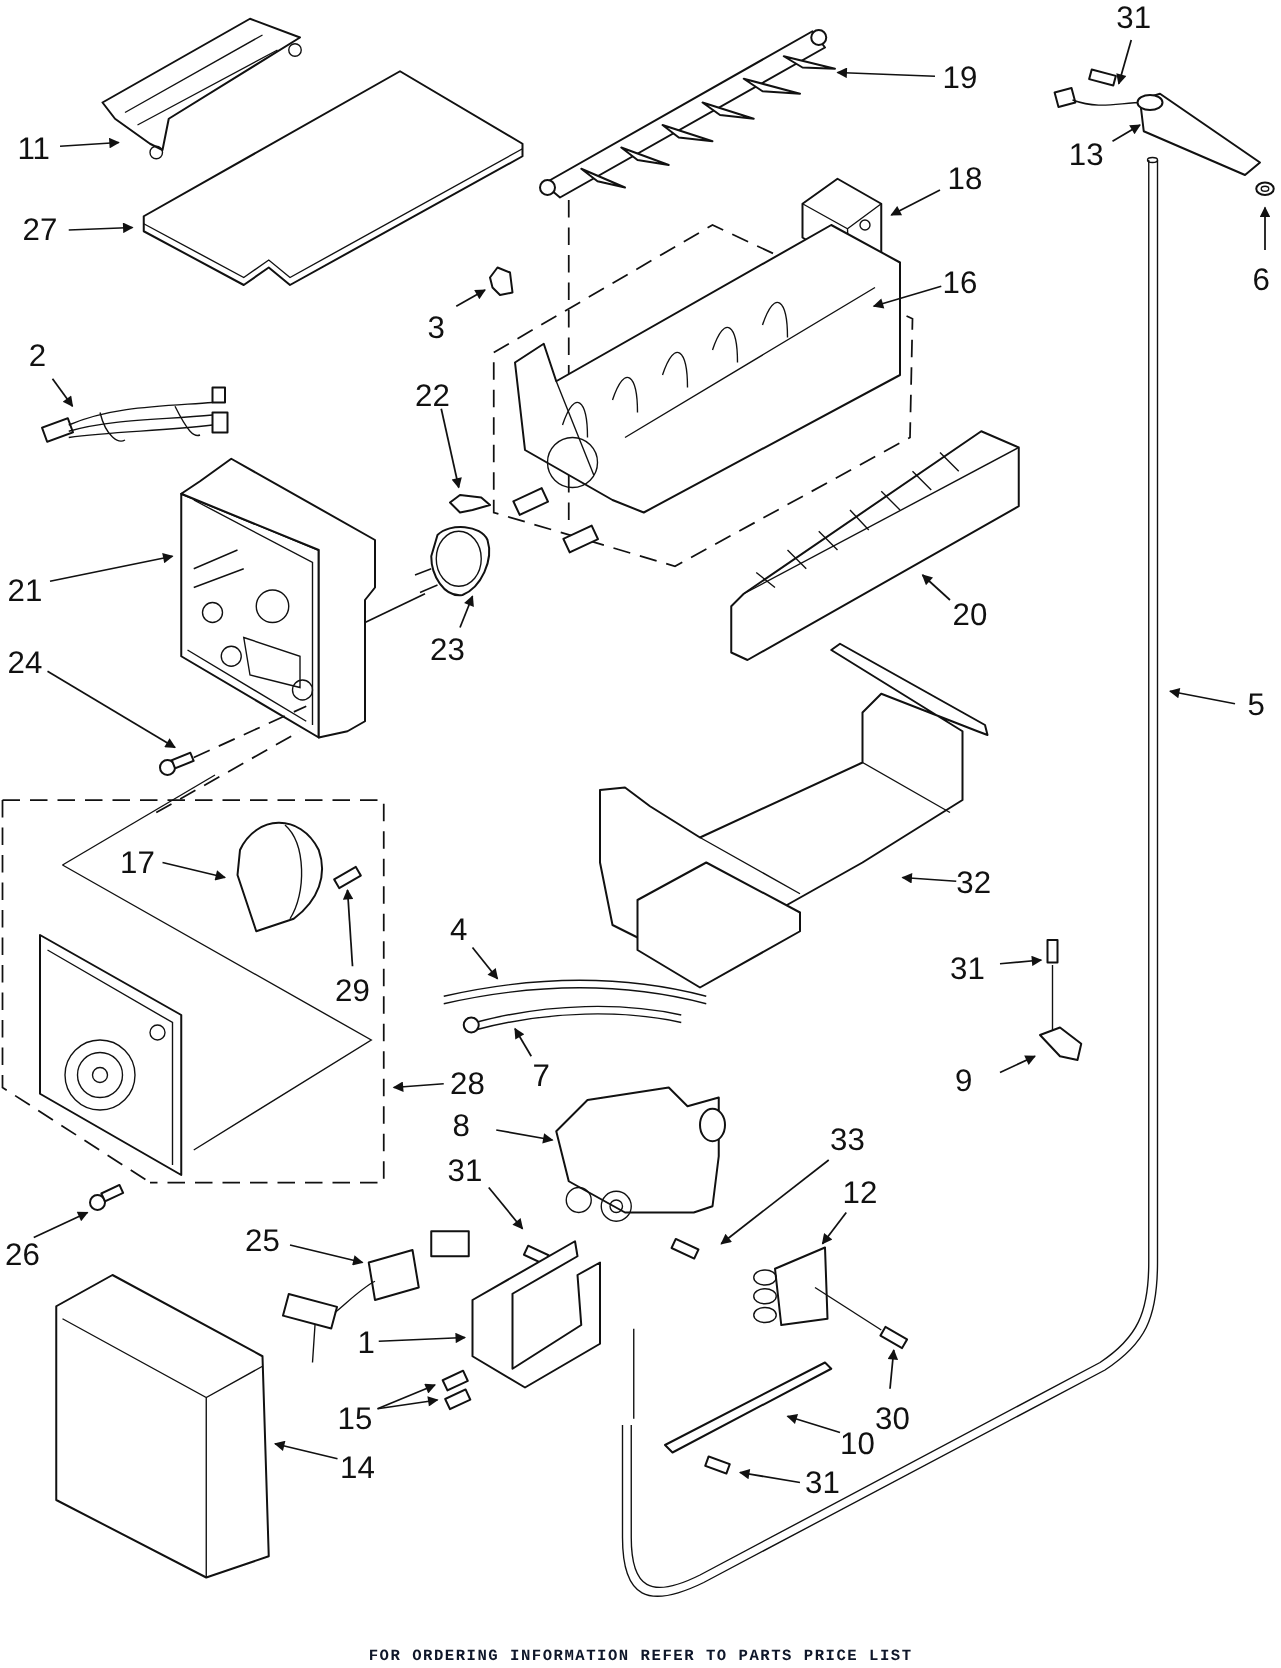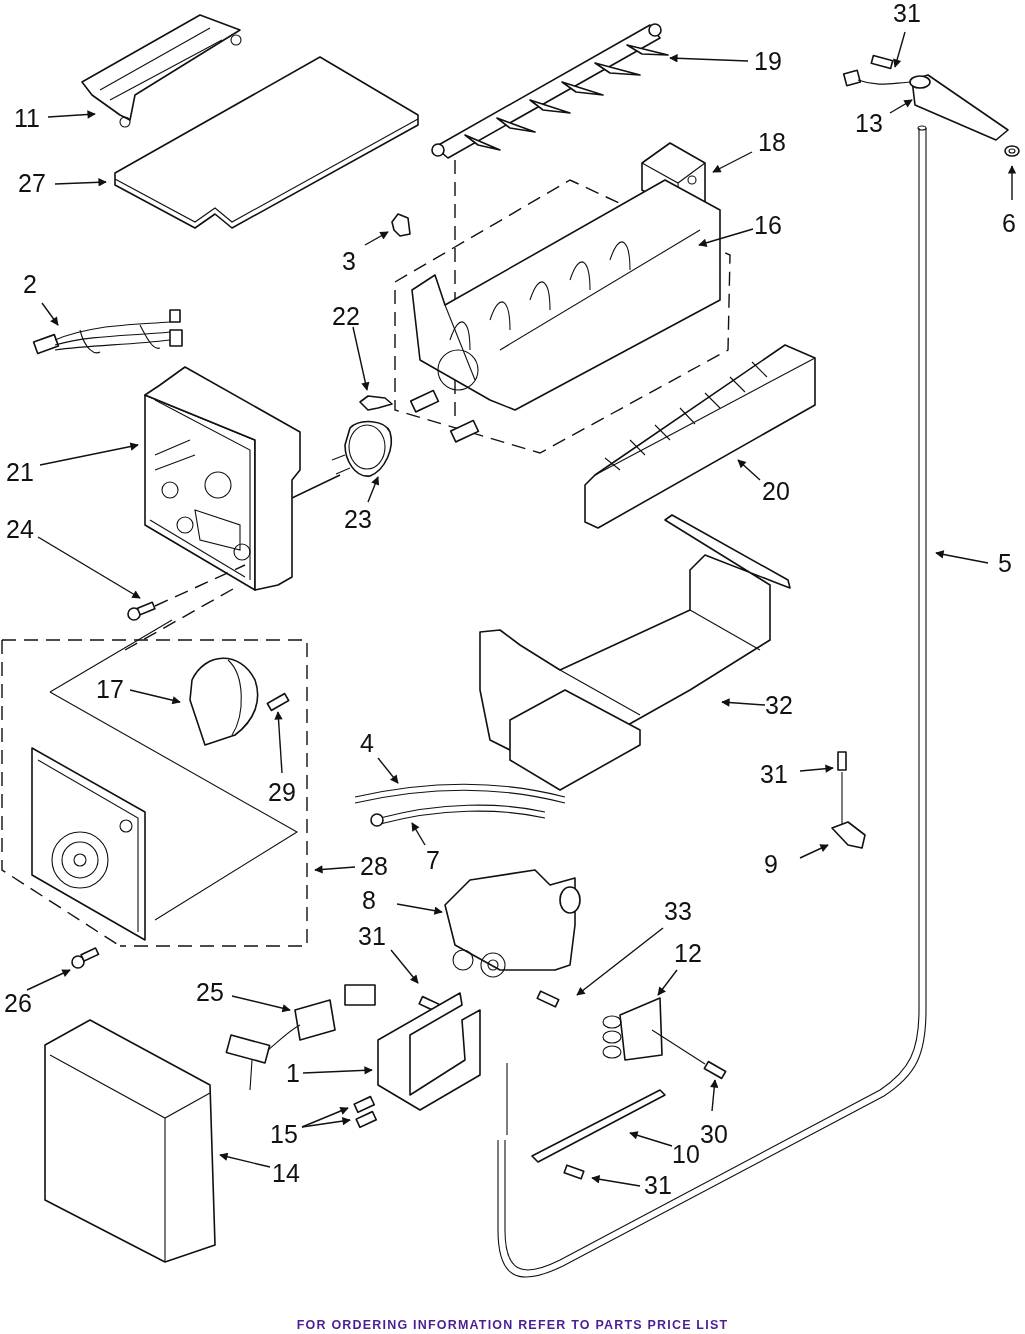--- a/index.html
+++ b/index.html
@@ -3,21 +3,21 @@
 <meta charset="utf-8">
 <style>
   html, body { margin: 0; padding: 0; background: #ffffff; }
   body { width: 1025px; height: 1334px; position: relative; overflow: hidden; font-family: "Liberation Sans", sans-serif; }
   #diagram { position: absolute; left: 0; top: 0; }
   .lbl { font-family: "Liberation Sans", sans-serif; font-size: 25px; fill: #111; }
   .part { fill: #ffffff; stroke: #111; stroke-width: 1.6; stroke-linejoin: round; }
   .thin { fill: none; stroke: #111; stroke-width: 1.1; }
   .leader { stroke: #111; stroke-width: 1.4; fill: none; }
   .dash { stroke: #111; stroke-width: 1.4; fill: none; stroke-dasharray: 14 8; }
-  .footer { position: absolute; left: 0; width: 1025px; top: 1318px; text-align: center; font-family: Liberation Sans, sans-serif; font-weight: bold; font-size: 12.5px; letter-spacing: 1.2px; color: #4c1d95; }
+  .footer { position: absolute; left: 0; width: 1025px; top: 1318px; text-align: center; font-family: Liberation Mono, monospace; font-weight: bold; font-size: 12.5px; letter-spacing: 1.2px; color: #0f172a; }
 </style>
 </head>
 <body>
 
 <svg id="diagram" width="1025" height="1334" viewBox="0 0 1025 1334" xmlns="http://www.w3.org/2000/svg">
   <defs>
     <marker id="ah" viewBox="0 0 10 10" refX="9" refY="5" markerWidth="9" markerHeight="6" orient="auto">
       <path d="M0,0 L10,5 L0,10 z" fill="#111"></path>
     </marker>
   </defs>

